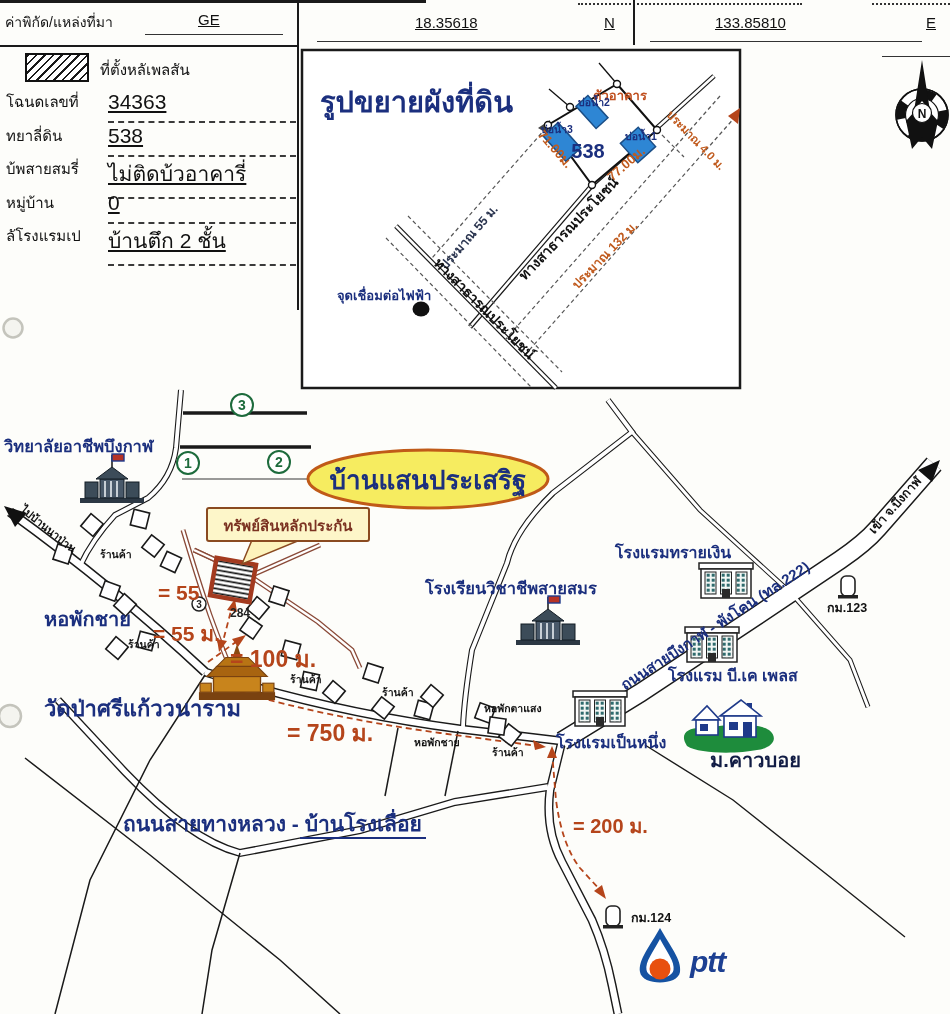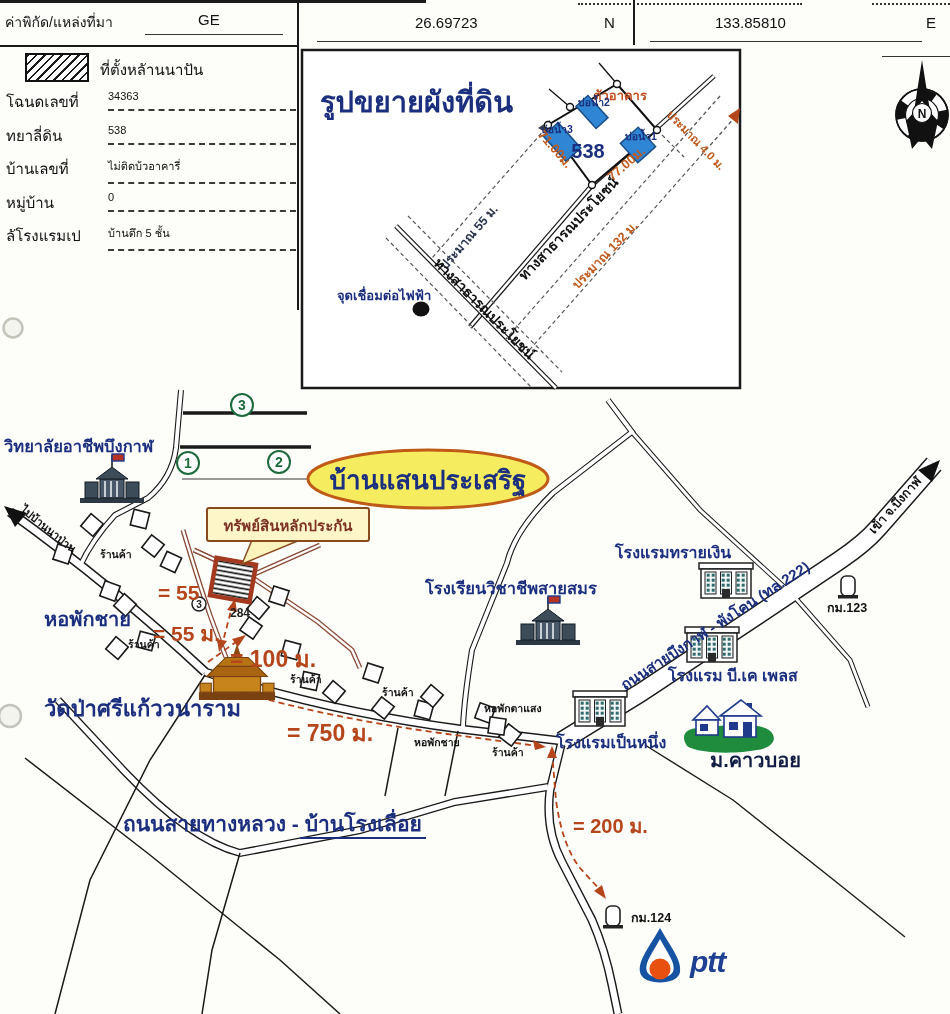--- a/index.html
+++ b/index.html
@@ -3,23 +3,23 @@
 <meta charset="utf-8">
 <style>
   html,body { margin:0; padding:0; background:#e8e8e4; }
   .page {
     position:relative; width:950px; height:1014px; overflow:hidden;
     background:#fdfdfa; font-family:"Liberation Sans", sans-serif; color:#111;
   }
   .abs { position:absolute; }
   .line { position:absolute; }
   .hdr-label { font-size:14px; }
-  .hdr-val  { font-size:15px; }
+  .hdr-val  { font-size:15px;text-decoration:underline; }
   .panel-label { font-size:15px; }
-  .panel-value { font-size:11px; }
+  .panel-value { font-size:21px;text-decoration:underline; }
   .vline1 { left:297px; top:0; height:310px; border-left:2px solid #1a1a1a; }
   .vline2 { left:633px; top:0; height:45px; border-left:2px solid #1a1a1a; }
   .topline { top:0; left:0; width:426px; border-top:3px solid #1a1a1a; }
   .dots1 { top:3px; left:578px; width:224px; border-top:2px dotted #333; }
   .dots2 { top:3px; left:872px; width:78px; border-top:2px dotted #333; }
   .panel-top { top:45px; left:0; width:298px; border-top:2px solid #1a1a1a; }
   .compass-top { top:56px; left:882px; width:68px; border-top:1.5px solid #333; }
   .uline { border-top:1.5px solid #333; }
   .hatchbox {
     left:25px; top:53px; width:60px; height:25px;
@@ -338,44 +338,44 @@
   <div class="line dots1"></div>
   <div class="line dots2"></div>
   <div class="line vline1"></div>
   <div class="line vline2"></div>
   <div class="line panel-top"></div>
   <div class="line compass-top"></div>
 
   <div class="abs hdr-label" style="left:5px;top:11px">ค่าพิกัด/แหล่งที่มา</div>
   <div class="abs hdr-val" style="left:198px;top:11px">GE</div>
   <div class="abs uline" style="left:145px;top:34px;width:138px"></div>
-  <div class="abs hdr-val" style="left:415px;top:14px">26.69723</div>
+  <div class="abs hdr-val" style="left:415px;top:14px">18.35618</div>
   <div class="abs hdr-val" style="left:604px;top:14px">N</div>
   <div class="abs uline" style="left:317px;top:41px;width:283px"></div>
   <div class="abs hdr-val" style="left:715px;top:14px">133.85810</div>
   <div class="abs hdr-val" style="left:926px;top:14px">E</div>
   <div class="abs uline" style="left:650px;top:41px;width:272px"></div>
 
   <div class="abs hatchbox"></div>
-  <div class="abs panel-label" style="left:100px;top:58px">ที่ตั้งหลัานนาปัน</div>
+  <div class="abs panel-label" style="left:100px;top:58px">ที่ตั้งหลัเพลสัน</div>
 
   <div class="prow" style="top:90px">
     <span class="lbl panel-label">โฉนดเลขที่</span>
     <span class="val panel-value">34363</span>
   </div>
   <div class="prow" style="top:124px">
     <span class="lbl panel-label">ทยาลี่ดิน</span>
     <span class="val panel-value">538</span>
   </div>
   <div class="prow" style="top:157px">
-    <span class="lbl panel-label">บ้านเลขที่</span>
+    <span class="lbl panel-label">บ้พสายสมรี่</span>
     <span class="val panel-value">ไม่ติดบ้วอาคารี่</span>
   </div>
   <div class="prow" style="top:191px">
     <span class="lbl panel-label">หมู่บ้าน</span>
     <span class="val panel-value">0</span>
   </div>
   <div class="prow" style="top:224px">
     <span class="lbl panel-label">ลัโรงแรมเป</span>
-    <span class="val panel-value">บ้านตึก 5 ชั้น</span>
+    <span class="val panel-value">บ้านตึก 2 ชั้น</span>
   </div>
 
 </div>
 
 </body></html>

